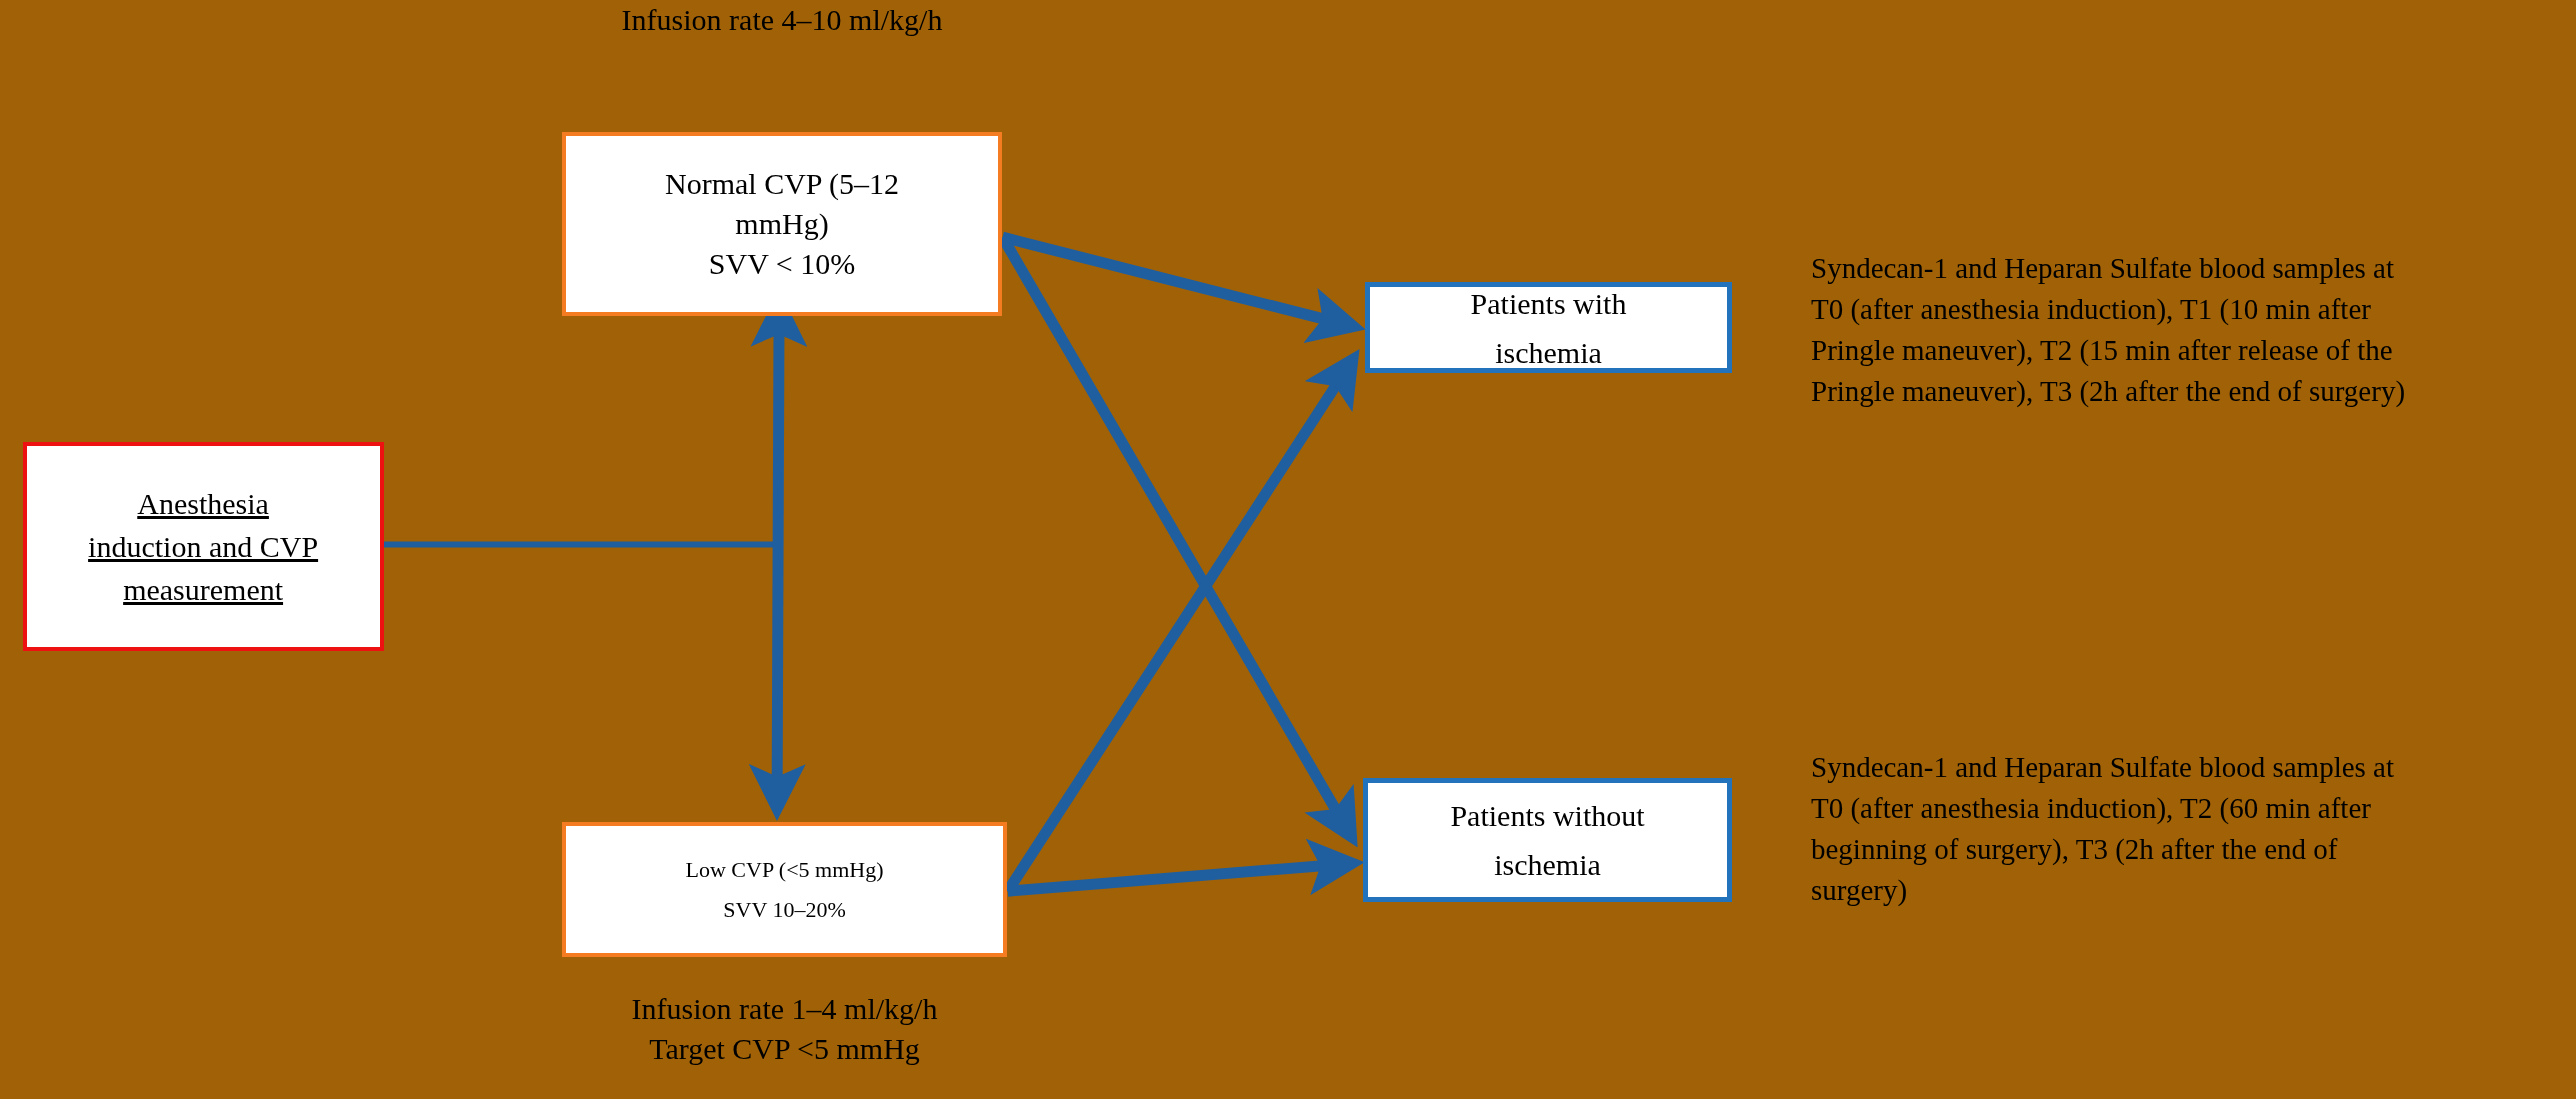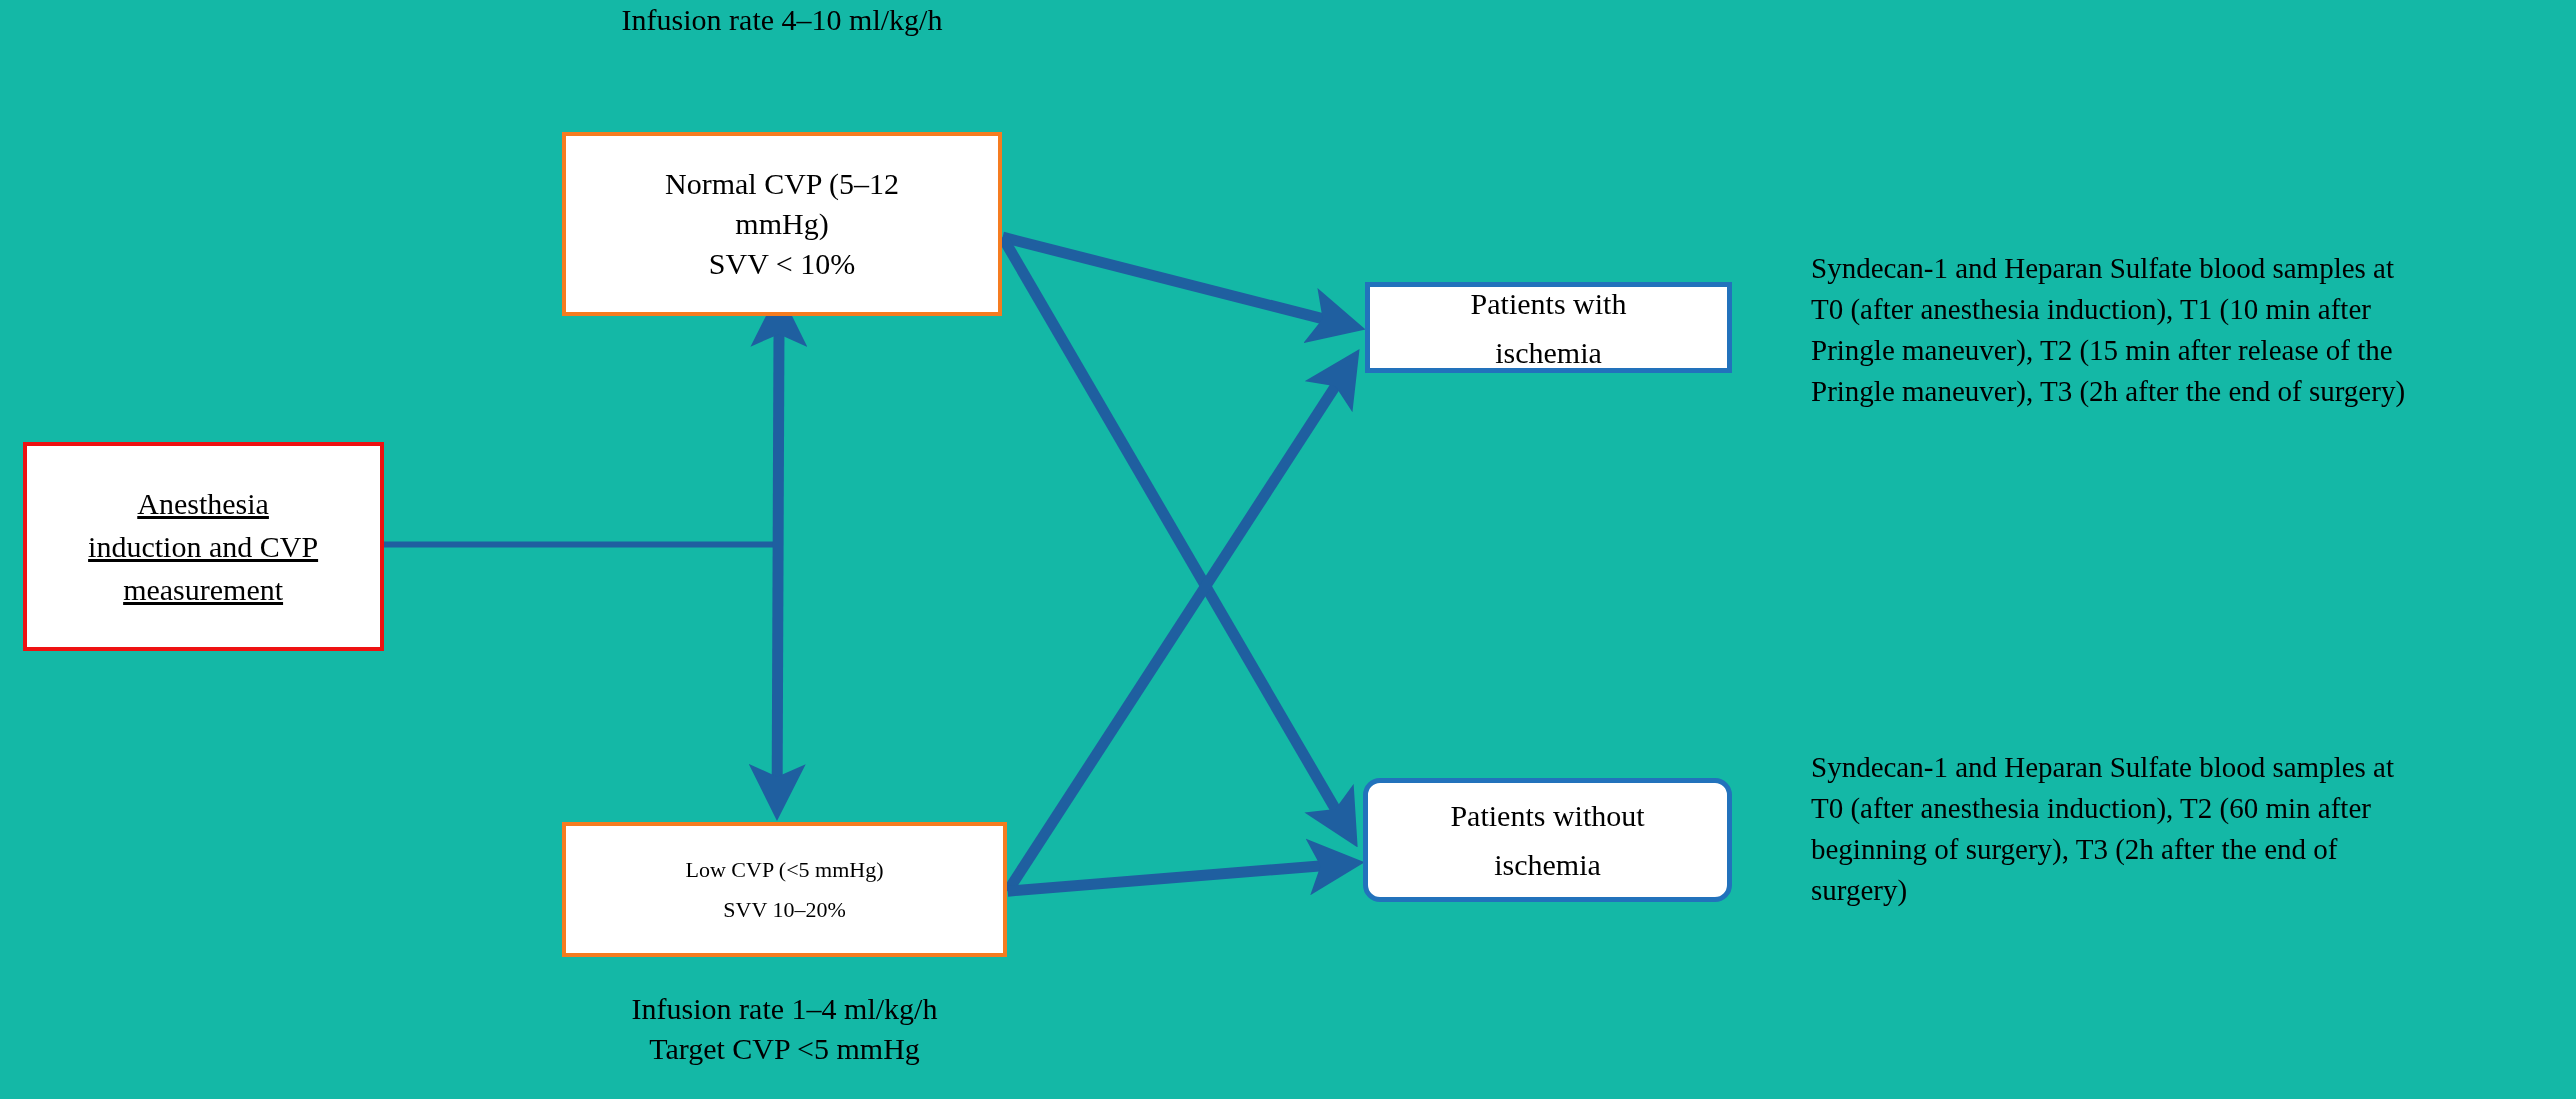--- a/index.html
+++ b/index.html
@@ -9,21 +9,21 @@
     background: #ffffff;
   }
   body {
     font-family: "Liberation Serif", "DejaVu Serif", serif;
     color: #000000;
   }
   #canvas {
     position: relative;
     width: 2576px;
     height: 1100px;
-    background: #14b8a6;
+    background: #a16207;
     overflow: hidden;
   }
   #arrows {
     position: absolute;
     left: 0;
     top: 0;
     width: 2576px;
     height: 1100px;
     pointer-events: none;
   }
@@ -82,21 +82,21 @@
   #node-low-cvp {
     left: 562px; top: 822px; width: 445px;  height: 135px;
     font-size: 22px; line-height: 40px;
   }
   #node-with-ischemia {
     left: 1365px; top: 282px;  width: 367px;  height: 91px;
     font-size: 30px; line-height: 49px;
   }
   #node-without-ischemia {
     left: 1363px; top: 778px; width: 369px;  height: 124px;
-    font-size: 30px; line-height: 49px; border-radius: 17px;
+    font-size: 30px; line-height: 49px;
   }
   #caption-top {
     left: 562px; top: 0px; width: 440px;
     font-size: 30px; line-height: 40px;
   }
   #caption-bottom {
     left: 562px; top: 989px; width: 445px;
     font-size: 30px; line-height: 40px;
   }
   #sidenote-ischemia {

